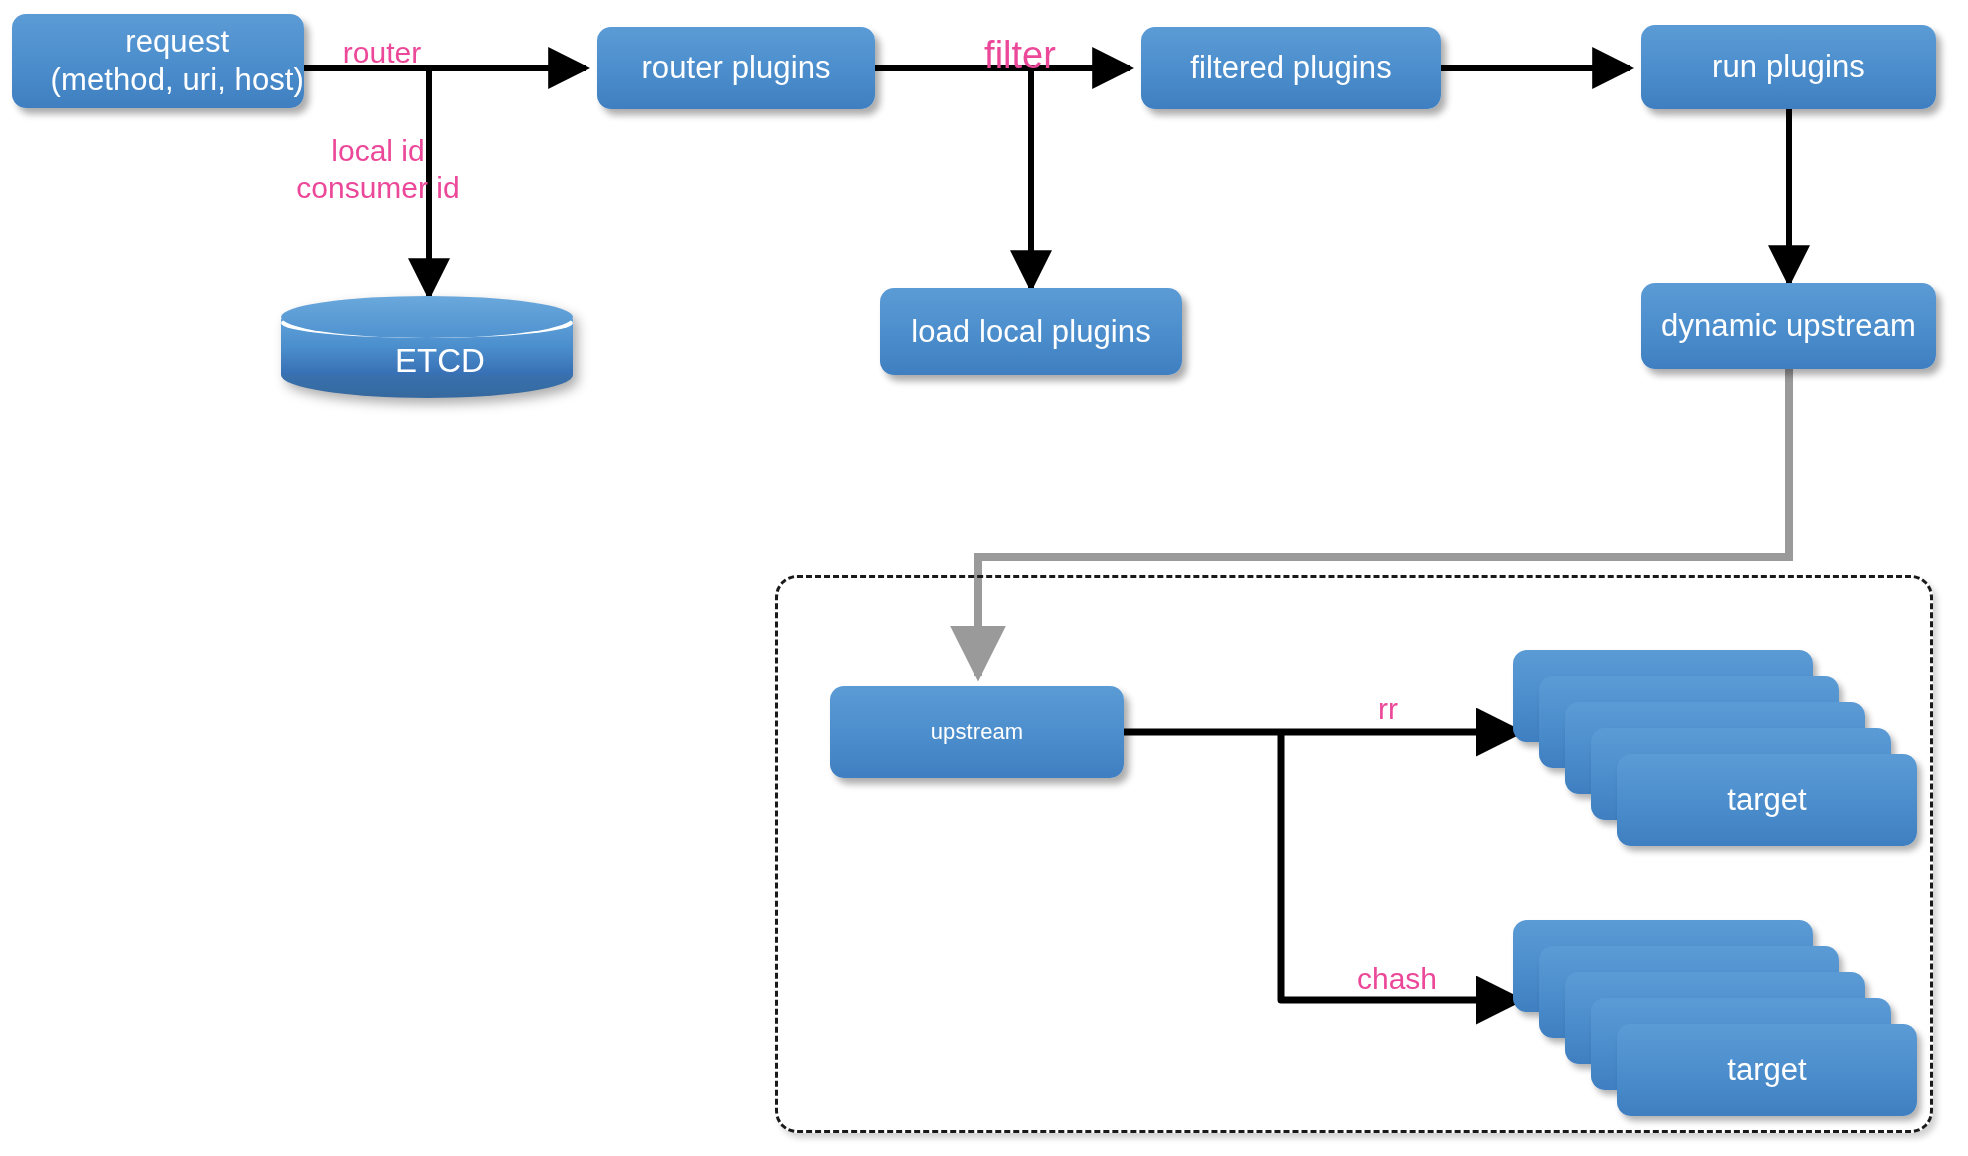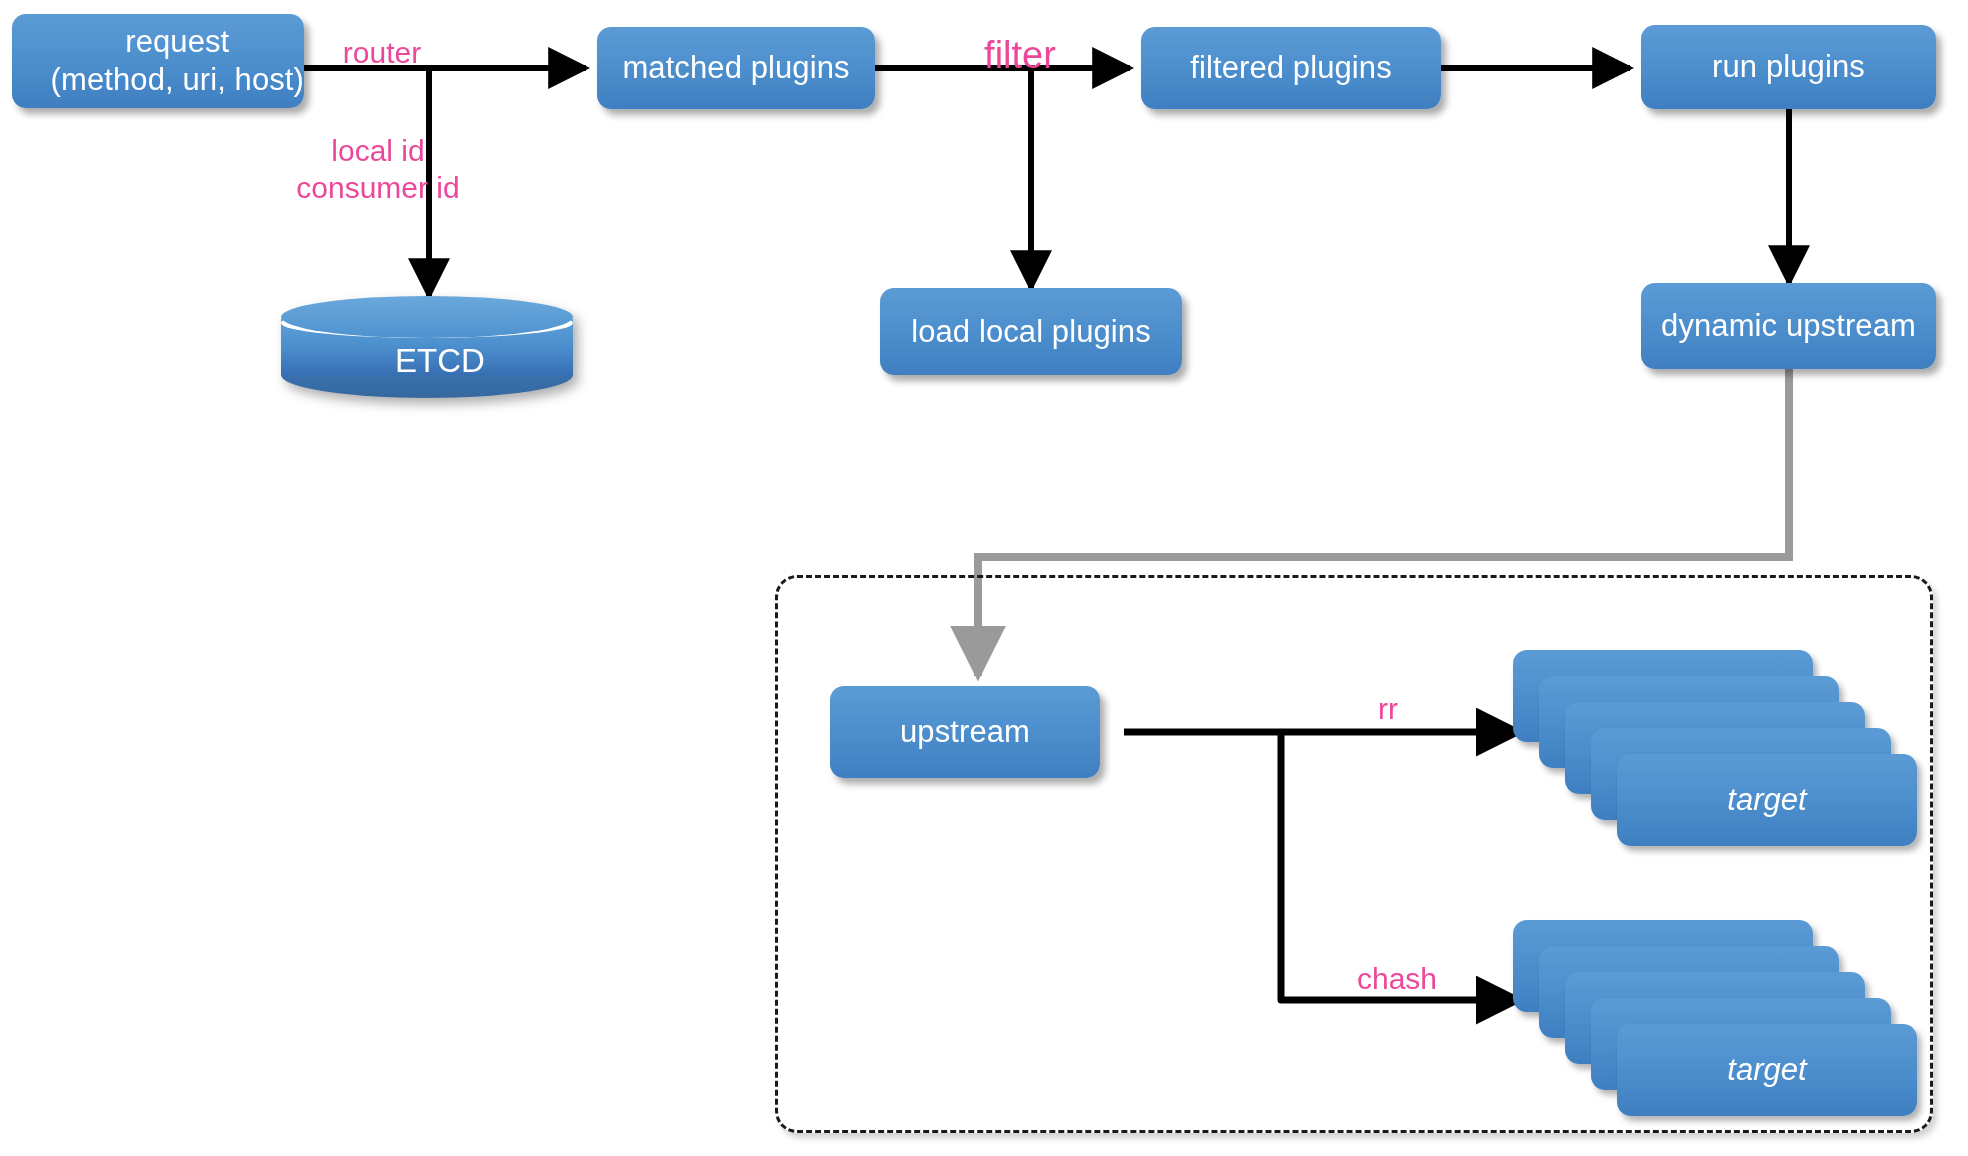--- a/index.html
+++ b/index.html
@@ -40,21 +40,20 @@
   
   .stack {
     position: absolute;
   }
   .stack .layer {
     position: absolute;
     box-sizing: border-box;
     border-radius: 14px;
     background: linear-gradient(180deg, #5b9bd5 0%, #4e90ce 45%, #3f7fc1 100%);
     box-shadow: 4px 5px 6px rgba(0,0,0,0.30);
-    font-style: italic;
   }
   .stack .layer.front {
     display: flex;
     align-items: center;
     justify-content: center;
     color: #ffffff;
   }
   
   .cylinder {
     position: absolute;
@@ -154,40 +153,40 @@
   </svg>
 
   <div class="dashed-group" style="left:775px; top:575px; width:1158px; height:558px;"></div>
 
   <div class="node" style="left:12px; top:14px; width:292px; height:94px; font-size:31px;justify-content:flex-end;">
     <span class="node-label">request
 (method, uri, host)</span>
   </div>
 
   <div class="node" style="left:597px; top:27px; width:278px; height:82px; font-size:31px;">
-    <span class="node-label">matched plugins</span>
+    <span class="node-label">router plugins</span>
   </div>
 
   <div class="node" style="left:1641px; top:25px; width:295px; height:84px; font-size:31px;">
     <span class="node-label">run plugins</span>
   </div>
 
   <div class="node" style="left:1141px; top:27px; width:300px; height:82px; font-size:31px;">
     <span class="node-label">filtered plugins</span>
   </div>
 
   <div class="node" style="left:880px; top:288px; width:302px; height:87px; font-size:31px;">
     <span class="node-label">load local plugins</span>
   </div>
 
   <div class="node" style="left:1641px; top:283px; width:295px; height:86px; font-size:31px;">
     <span class="node-label">dynamic upstream</span>
   </div>
 
-  <div class="node" style="left:830px; top:686px; width:270px; height:92px; font-size:31px;">
+  <div class="node" style="left:830px; top:686px; width:294px; height:92px; font-size:22px;">
     <span class="node-label">upstream</span>
   </div>
 
   <div class="cylinder" style="left:281px; top:296px; width:292px; height:104px;padding-left:26px;">
     <div class="cyl-bottom" style="top:56px; width:292px; height:46px;"></div>
     <div class="cyl-body" style="top:23px; width:292px; height:56px;"></div>
     <div class="cyl-rim" style="top:12px; width:292px; height:30px;"></div>
     <div class="cyl-top" style="top:0px; width:292px; height:42px;"></div>
     <div class="cyl-text" style="top:46px; font-size:33px;">ETCD</div>
   </div>

